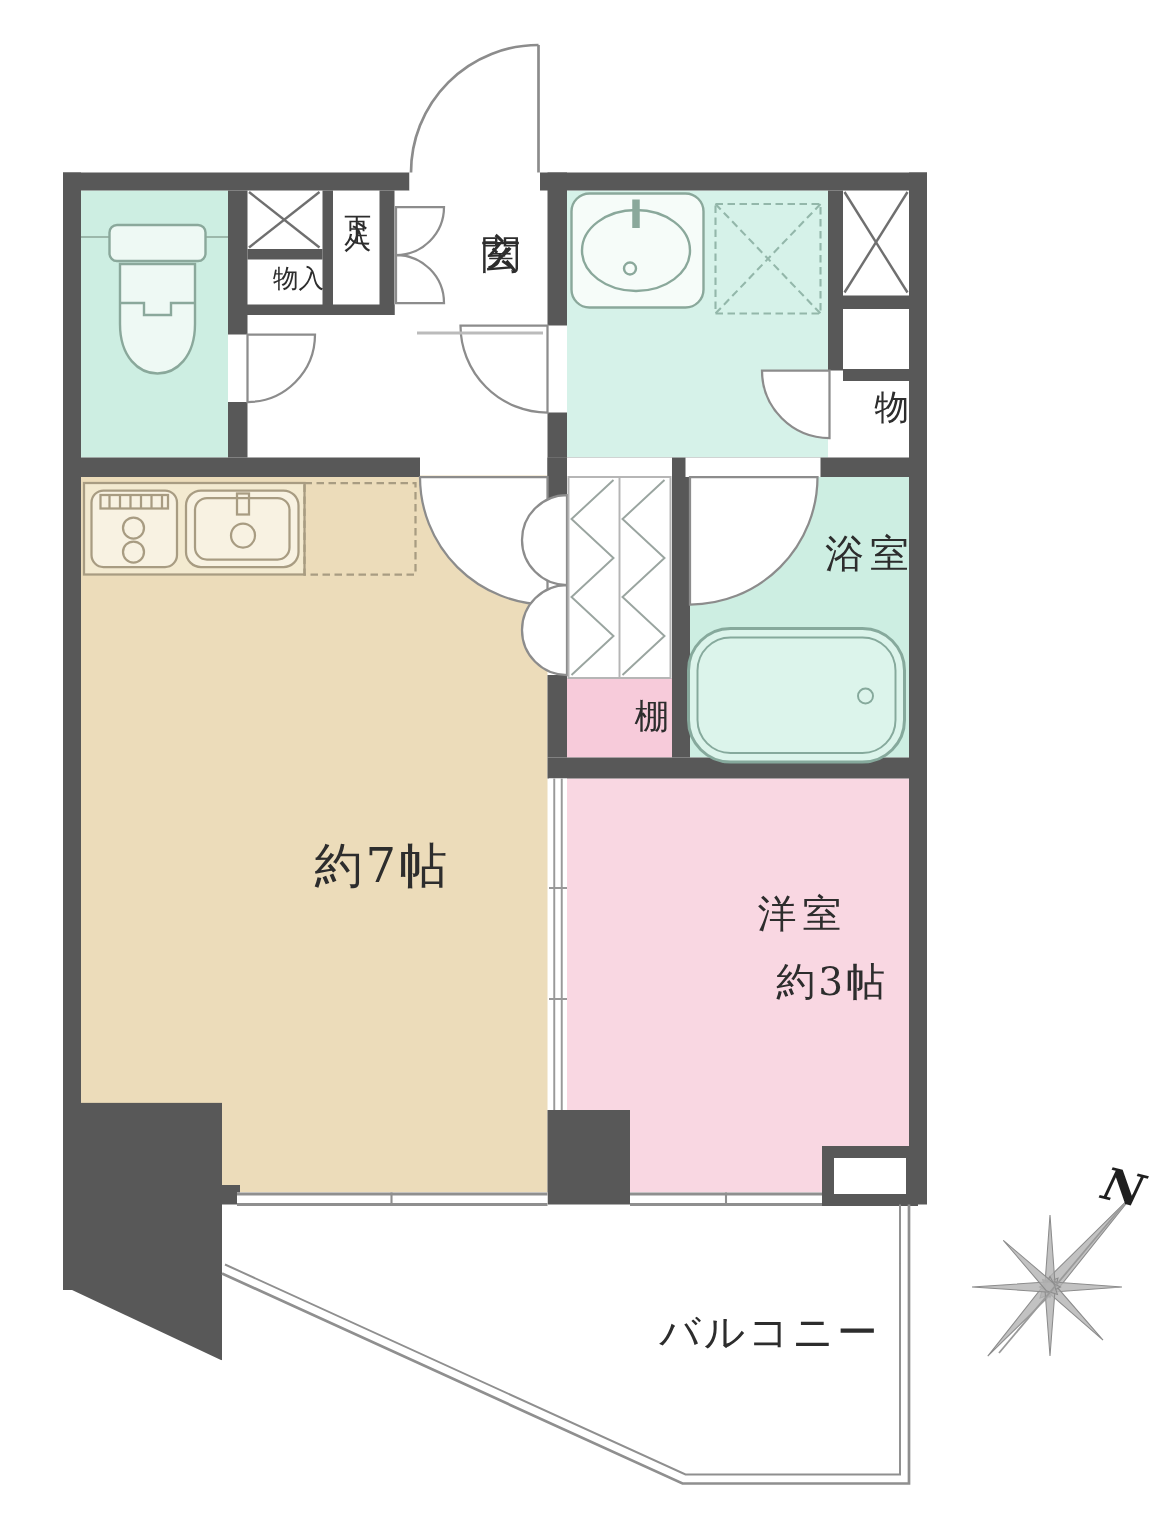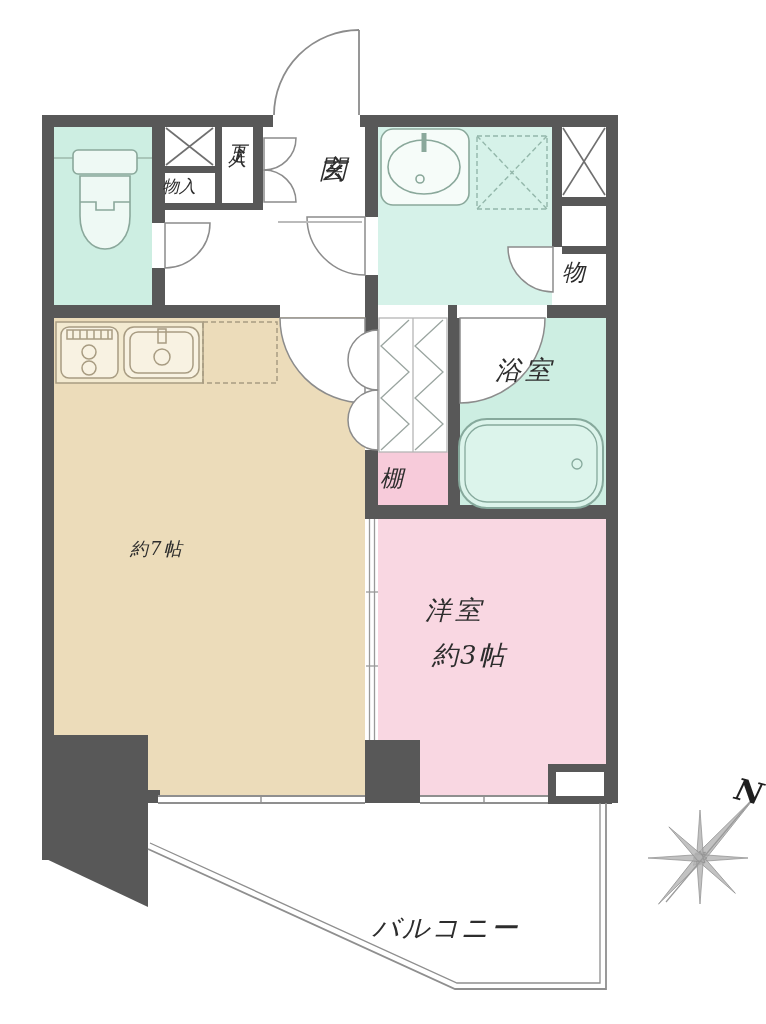--- a/index.html
+++ b/index.html
@@ -2,21 +2,21 @@
 <html><head>
 <meta charset="utf-8">
 <style>
   html,body{margin:0;padding:0;background:#ffffff;}
   #stage{position:relative;width:766px;height:1024px;background:#ffffff;overflow:hidden;
          font-family:"DejaVu Serif","Liberation Serif",serif;}
   .room{position:absolute;}
   .wall{position:absolute;background:#585858;}
   .gap{position:absolute;background:#ffffff;}
   .win{position:absolute;background:#ffffff;border-top:2px solid #8f8f8f;border-bottom:2px solid #8f8f8f;box-sizing:border-box;}
-  .label{position:absolute;color:#2d2d2d;text-align:left;line-height:1.25;font-style:italic;}
+  .label{position:absolute;color:#2d2d2d;text-align:right;line-height:1.25;}
   .v{writing-mode:vertical-rl;text-orientation:upright;}
   svg{position:absolute;left:0;top:0;}
   .z1{z-index:1}.z2{z-index:2}.z3{z-index:3}.z4{z-index:4}.z5{z-index:5}
 </style>
 </head>
 <body>
 
 <div id="stage">
 
   <div class="room z1" style="left:54px;top:127px;width:98px;height:178px;background:#cdeee2;"></div>
@@ -191,18 +191,18 @@
       <text x="34" y="-58" font-size="30" font-style="italic" font-weight="bold" fill="#1f1f1f" transform="rotate(14 40 -62)">N</text>
     </g>
   </svg>
 
   <div class="label v z5" style="left:317px;top:133px;font-size:26px;letter-spacing:4px;">玄関</div>
   <div class="label v z5" style="left:226px;top:130px;font-size:18px;letter-spacing:2px;">下足入</div>
   <div class="label z5" style="left:162px;top:176px;width:54px;font-size:17px;">物入</div>
   <div class="label z5" style="left:562px;top:258px;width:44px;font-size:23px;">物</div>
   <div class="label z5" style="left:495px;top:354px;width:115px;font-size:26px;letter-spacing:4px;">浴室</div>
   <div class="label z5" style="left:380px;top:464px;width:66px;font-size:23px;">棚</div>
-  <div class="label z5" style="left:130px;top:538px;width:170px;font-size:18px;letter-spacing:2px;">約7帖</div>
+  <div class="label z5" style="left:130px;top:557px;width:170px;font-size:32px;letter-spacing:2px;">約7帖</div>
   <div class="label z5" style="left:425px;top:594px;width:140px;font-size:26px;letter-spacing:4px;">洋室</div>
   <div class="label z5" style="left:432px;top:639px;width:160px;font-size:26px;letter-spacing:2px;">約3帖</div>
-  <div class="label z5" style="left:372px;top:872px;width:215px;font-size:27px;letter-spacing:2px;margin-top:39px;">バルコニー</div>
+  <div class="label z5" style="left:372px;top:872px;width:215px;font-size:27px;letter-spacing:2px;">バルコニー</div>
 
 </div>
 
 </body></html>

